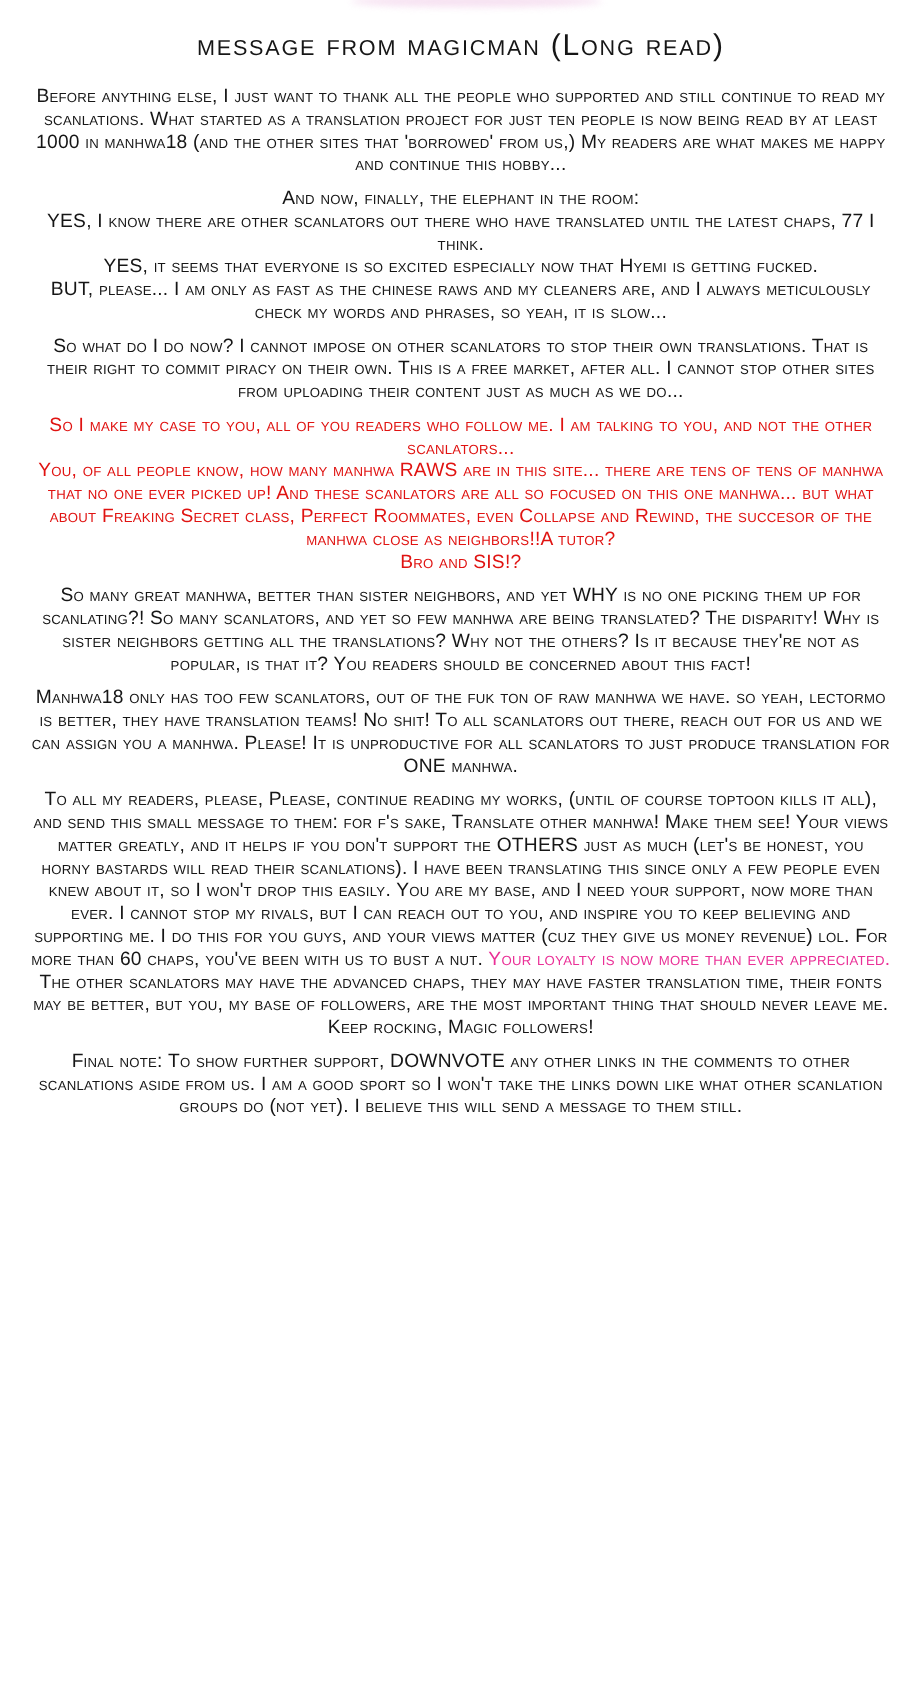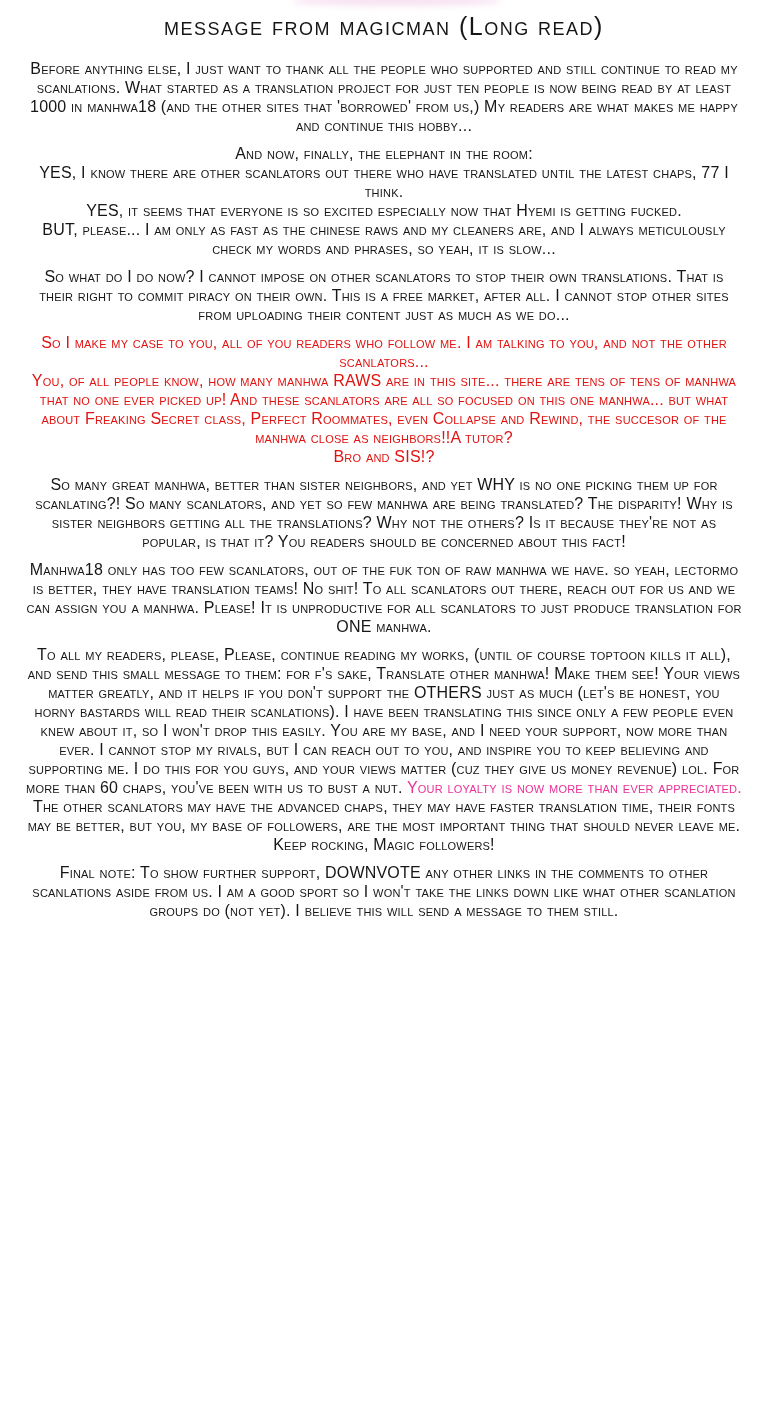--- a/index.html
+++ b/index.html
@@ -16,21 +16,21 @@
     left: 292px;
     width: 210px;
     height: 10px;
     border-radius: 50%;
     background: var(--smudge, #f5dcef);
     filter: blur(3px);
     opacity: .85;
   }
   .letter {
     width: 716px;
-    margin: 0 auto;
+    margin: 12px auto;
     padding-top: 6px;
     text-align: center;
     font-family: "Liberation Sans", sans-serif;
     font-variant: small-caps;
     color: var(--ink, #161616);
   }
   .title {
     font-size: 25px;
     font-weight: 400;
     letter-spacing: 1.5px;

